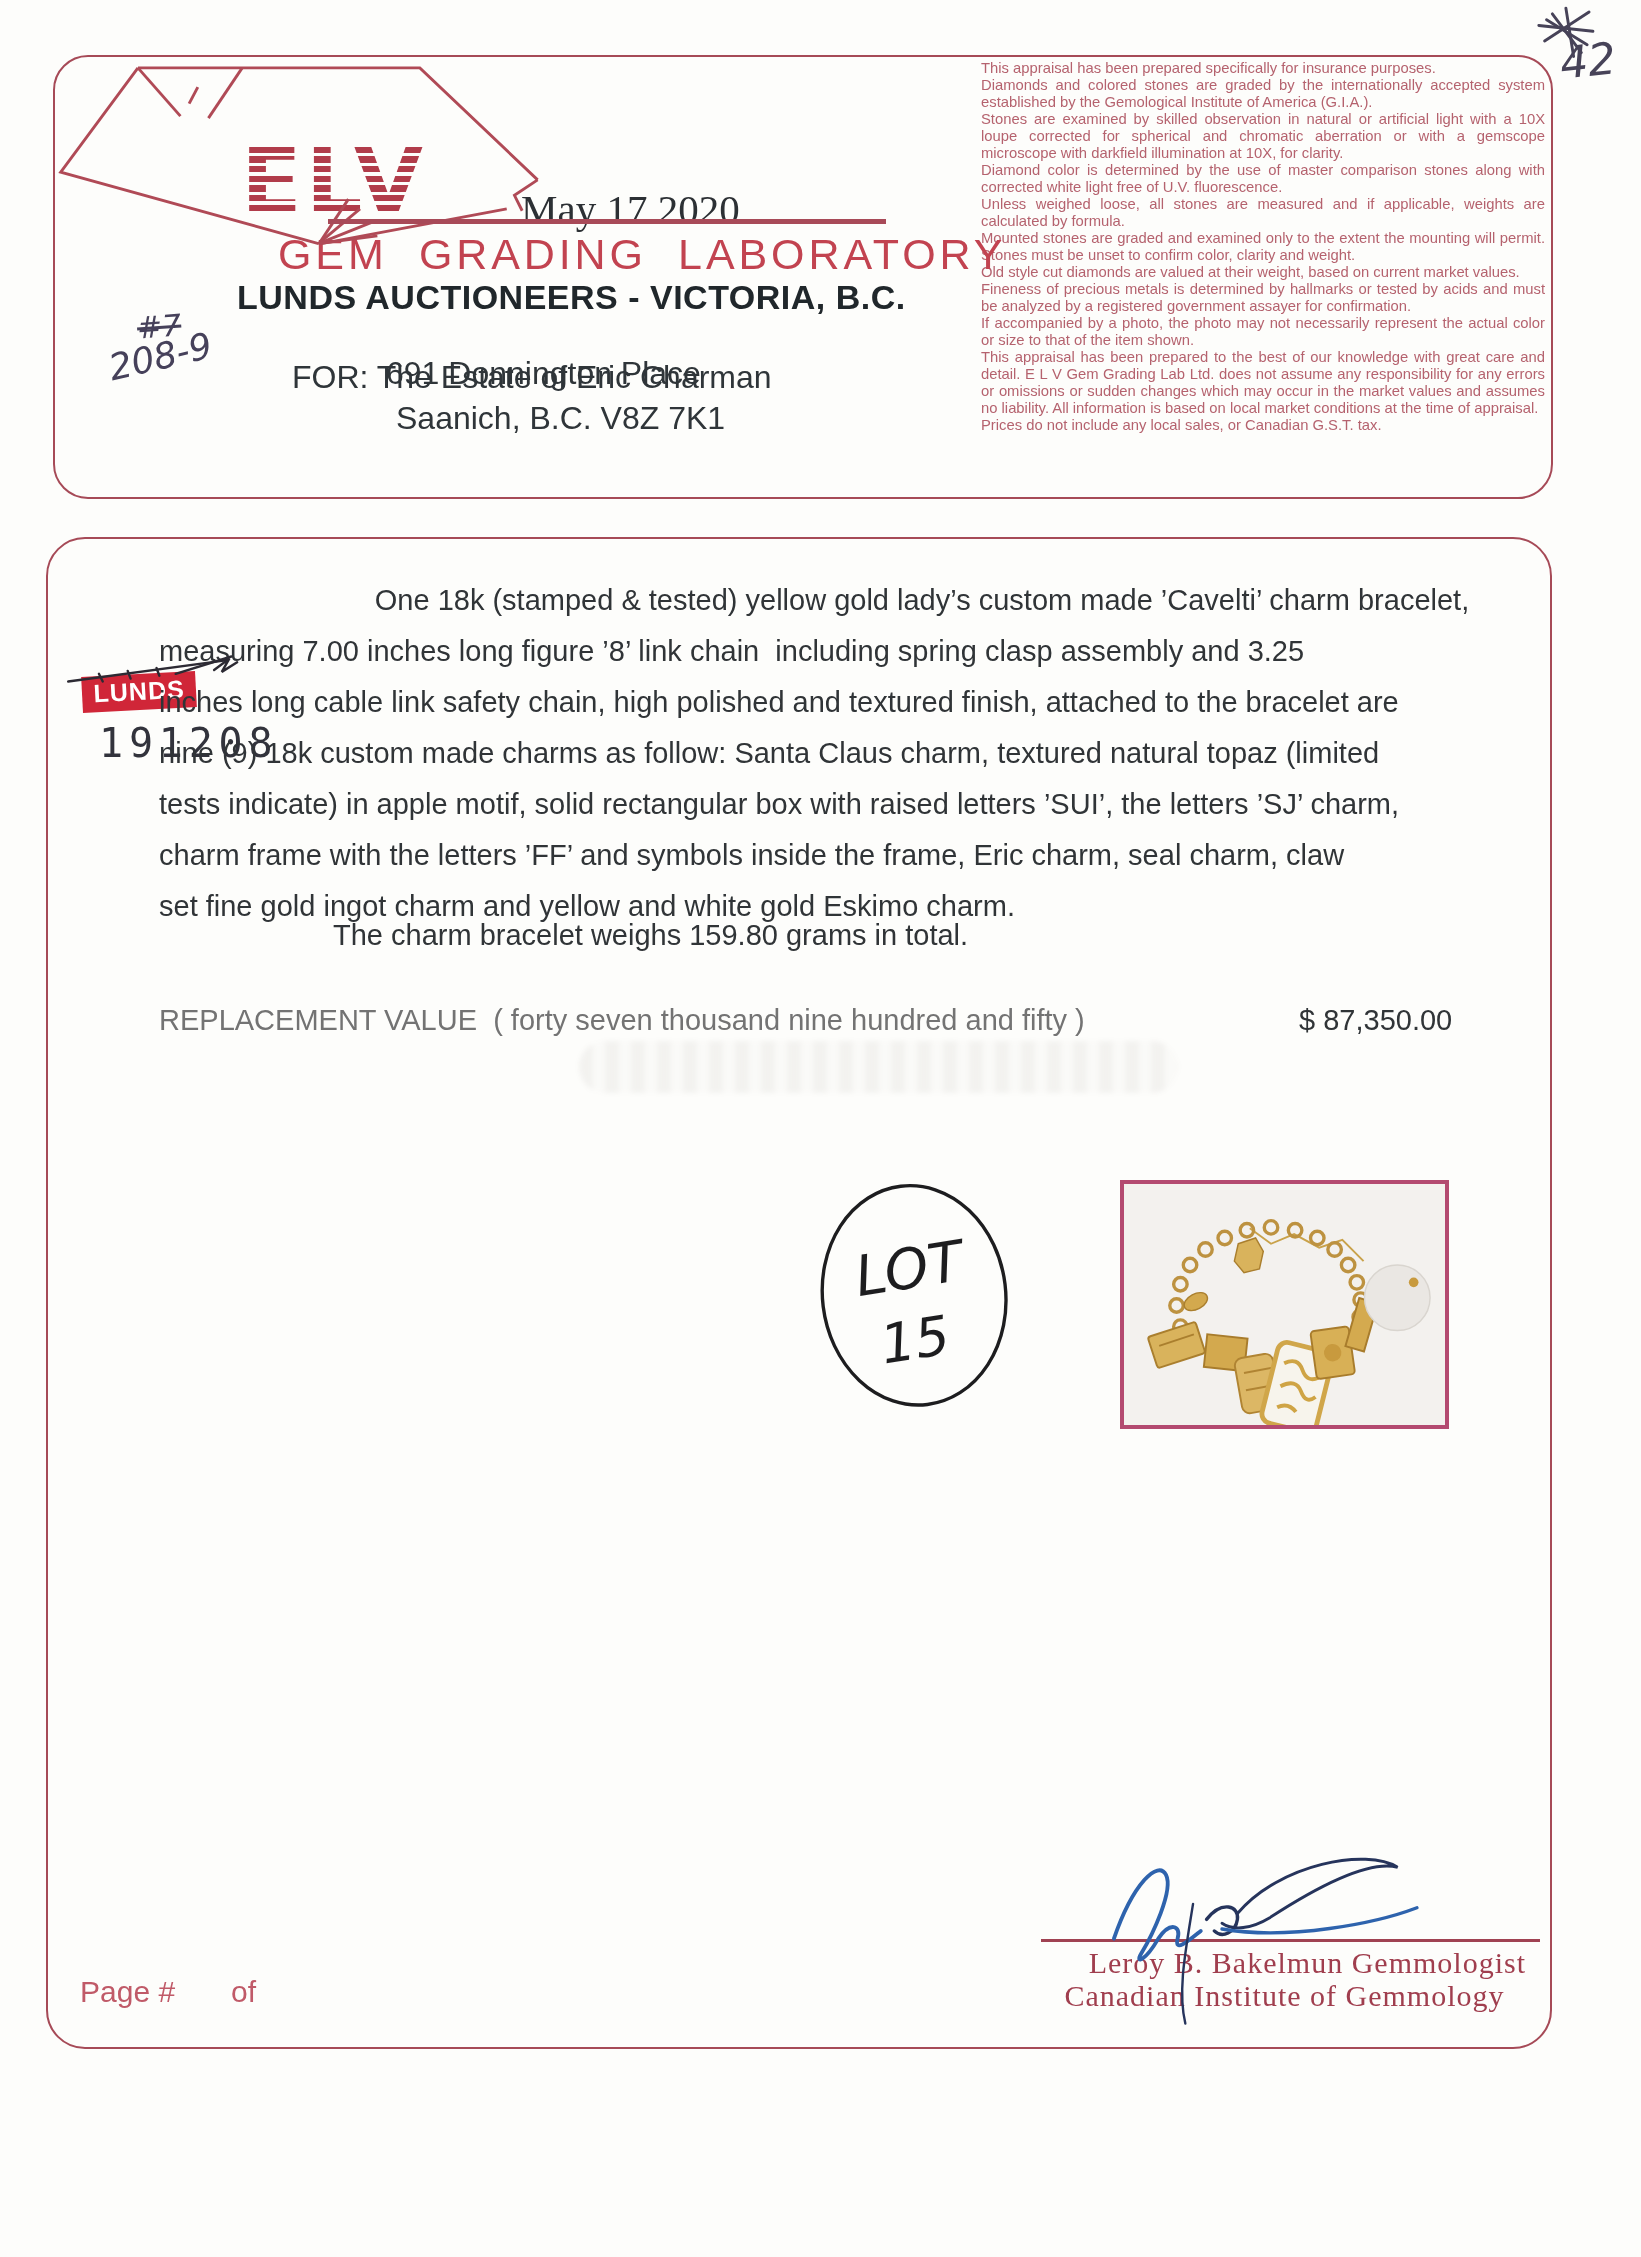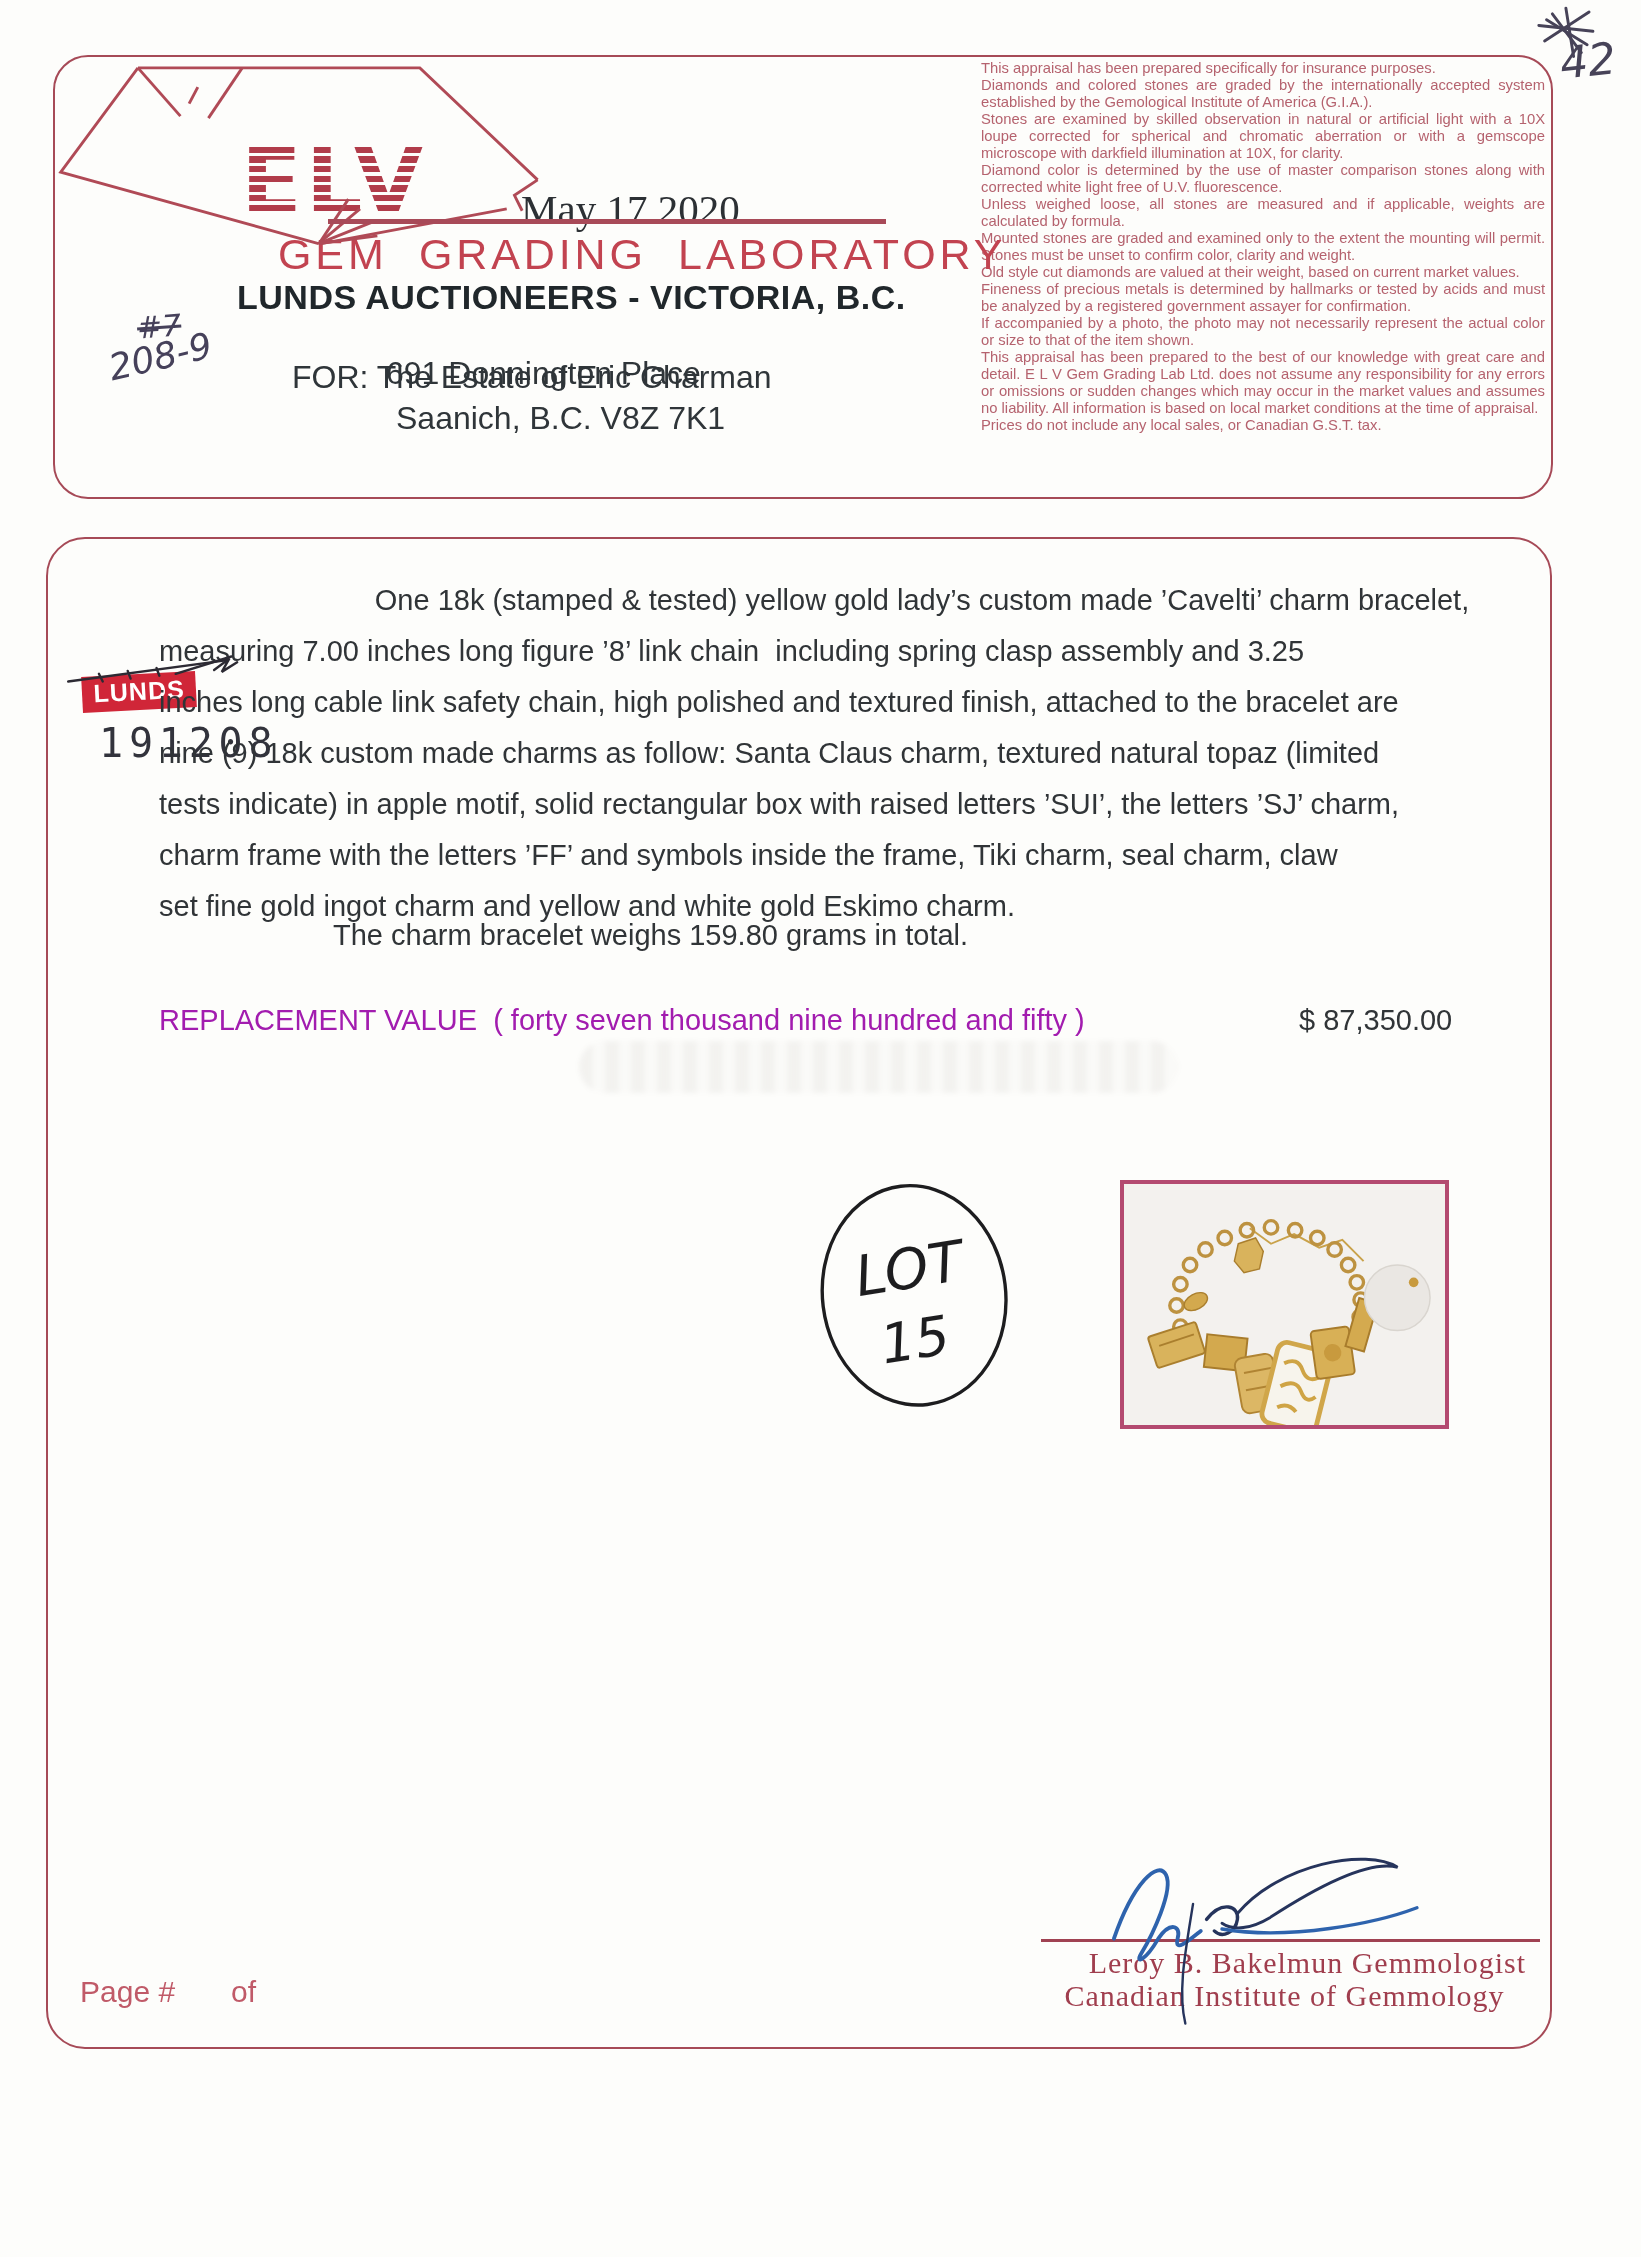--- a/index.html
+++ b/index.html
@@ -32,21 +32,21 @@
   
   .lunds{left:82px;top:674px;background:#d02638;color:#ffffff;font-weight:bold;font-size:25px;
          letter-spacing:1px;padding:2.9px 11.6px 3.9px 11.6px;transform:rotate(-3deg);box-shadow:0 0 0 1px #e8播8;}
   .stampnum{left:99px;top:720px;font-family:"DejaVu Sans Mono",monospace;font-size:40px;
             letter-spacing:5.8px;color:#32333c;}
   
   .bodyblock{left:159px;top:575px;width:1352px;color:#303437;font-size:29px;line-height:51px;}
   .bline{white-space:pre;}
   .indent{padding-left:174px;text-align:center;}
   .weight{left:333px;top:919px;font-size:29px;color:#303437;}
-  .repl{left:159px;top:1004px;font-size:29px;color:#a21caf;white-space:pre;}
+  .repl{left:159px;top:1004px;font-size:29px;color:#737373;white-space:pre;}
   .replval{left:1299px;top:1004px;font-size:29px;color:#303437;}
   .bleed{left:579px;top:1041px;width:599px;height:52px;border-radius:27px;opacity:.5;filter:blur(2.9px);
          background:repeating-linear-gradient(90deg,rgba(112,102,96,.14) 0 13.5px,rgba(112,102,96,.04) 13.5px 26px);}
   
   .photo{left:1120px;top:1180px;width:321px;height:241px;border:4.8px solid #b34a70;background:#f3f1ee;}
   
   .signame1{left:1043px;top:1946px;width:483px;text-align:right;font-family:"Liberation Serif",serif;
             font-size:30px;color:#a03e4e;letter-spacing:1px;}
   .signame2{left:1043px;top:1979px;width:483px;text-align:center;font-family:"Liberation Serif",serif;
             font-size:30px;color:#a03e4e;letter-spacing:1px;}
@@ -130,21 +130,21 @@
   </svg>
   <div class="abs lunds">LUNDS</div>
   <div class="abs stampnum">191208</div>
 
   <div class="abs bodyblock">
     <div class="bline indent">One 18k (stamped &amp; tested) yellow gold lady’s custom made ’Cavelti’ charm bracelet,</div>
     <div class="bline">measuring 7.00 inches long figure ’8’ link chain  including spring clasp assembly and 3.25</div>
     <div class="bline">inches long cable link safety chain, high polished and textured finish, attached to the bracelet are</div>
     <div class="bline">nine (9) 18k custom made charms as follow: Santa Claus charm, textured natural topaz (limited</div>
     <div class="bline">tests indicate) in apple motif, solid rectangular box with raised letters ’SUI’, the letters ’SJ’ charm,</div>
-    <div class="bline">charm frame with the letters ’FF’ and symbols inside the frame, Tiki charm, seal charm, claw</div>
+    <div class="bline">charm frame with the letters ’FF’ and symbols inside the frame, Eric charm, seal charm, claw</div>
     <div class="bline">set fine gold ingot charm and yellow and white gold Eskimo charm.</div>
   </div>
 
   <div class="abs weight">The charm bracelet weighs 159.80 grams in total.</div>
   <div class="abs repl">REPLACEMENT VALUE  ( forty seven thousand nine hundred and fifty )</div>
   <div class="abs replval">$ 87,350.00</div>
 
   <div class="abs bleed"></div>
 
   <svg class="abs" style="left:806px;top:1170px;" width="222" height="270" viewBox="0 0 230 280">

